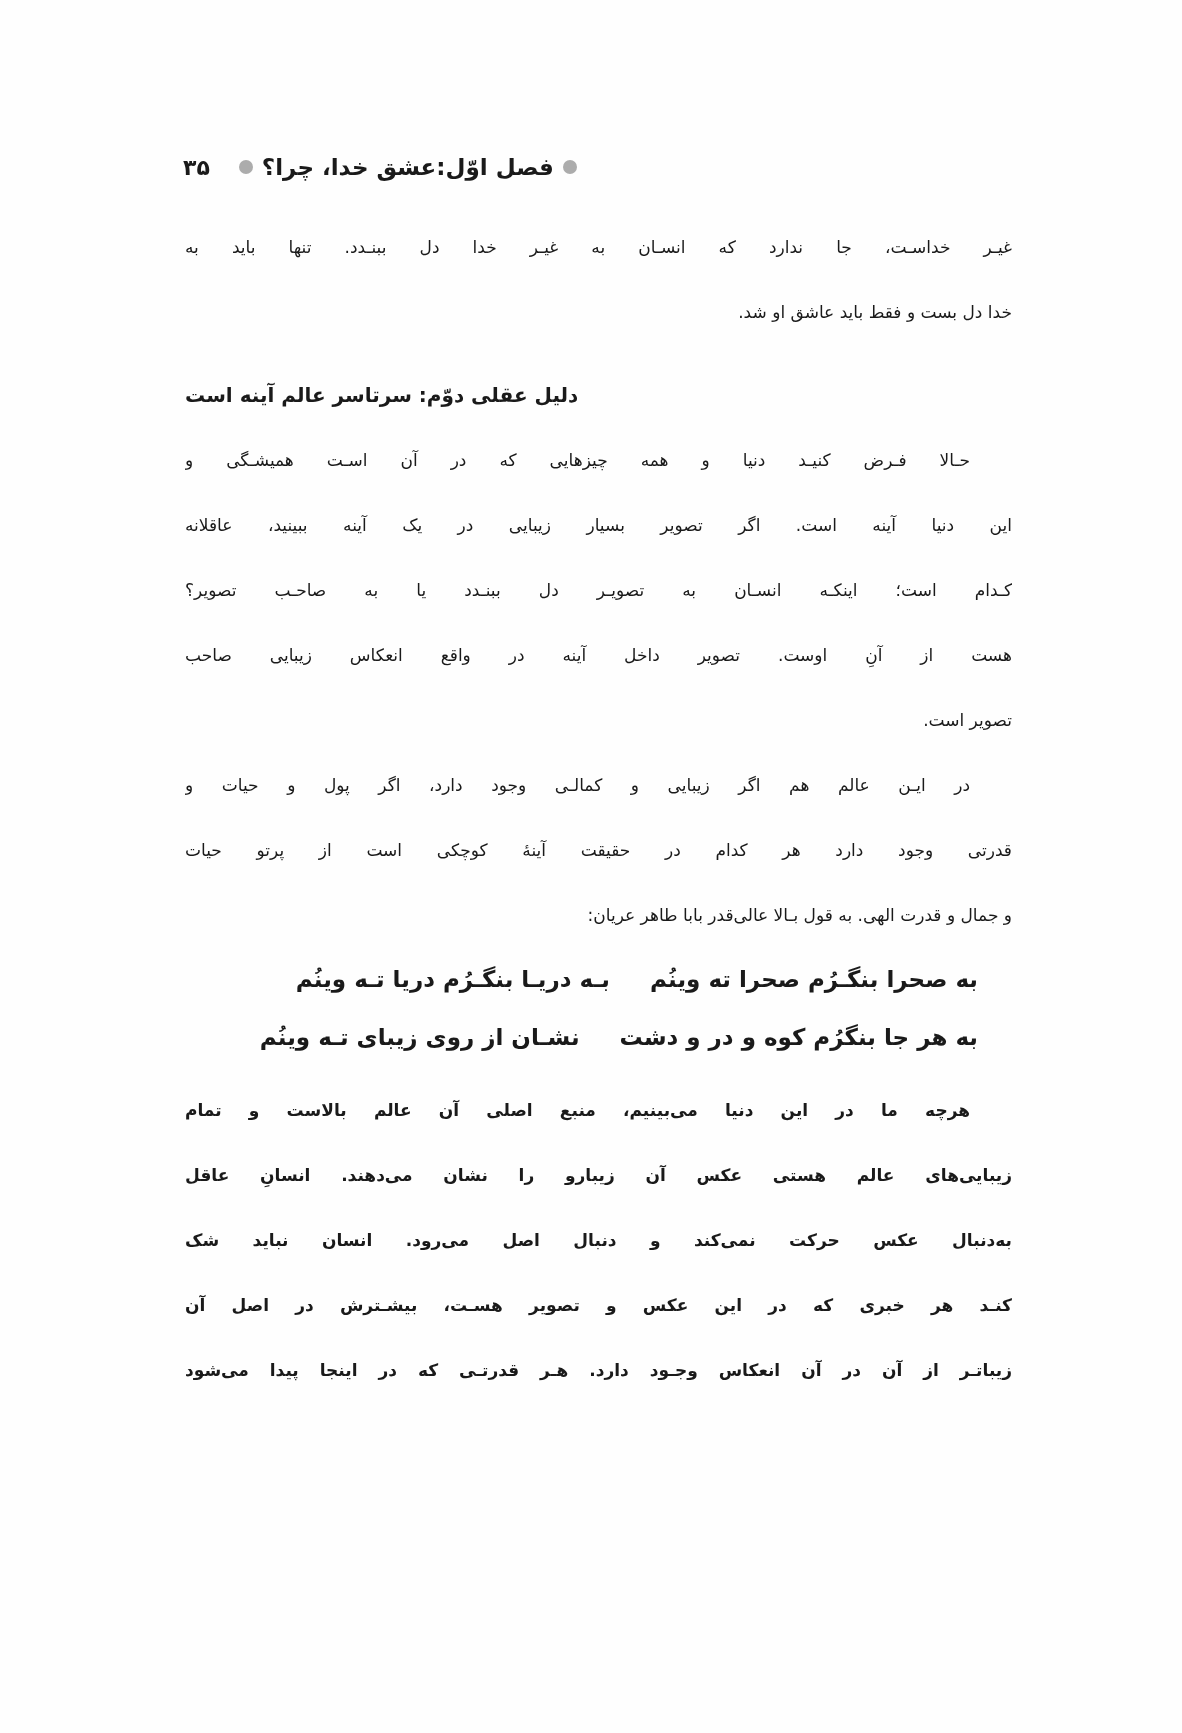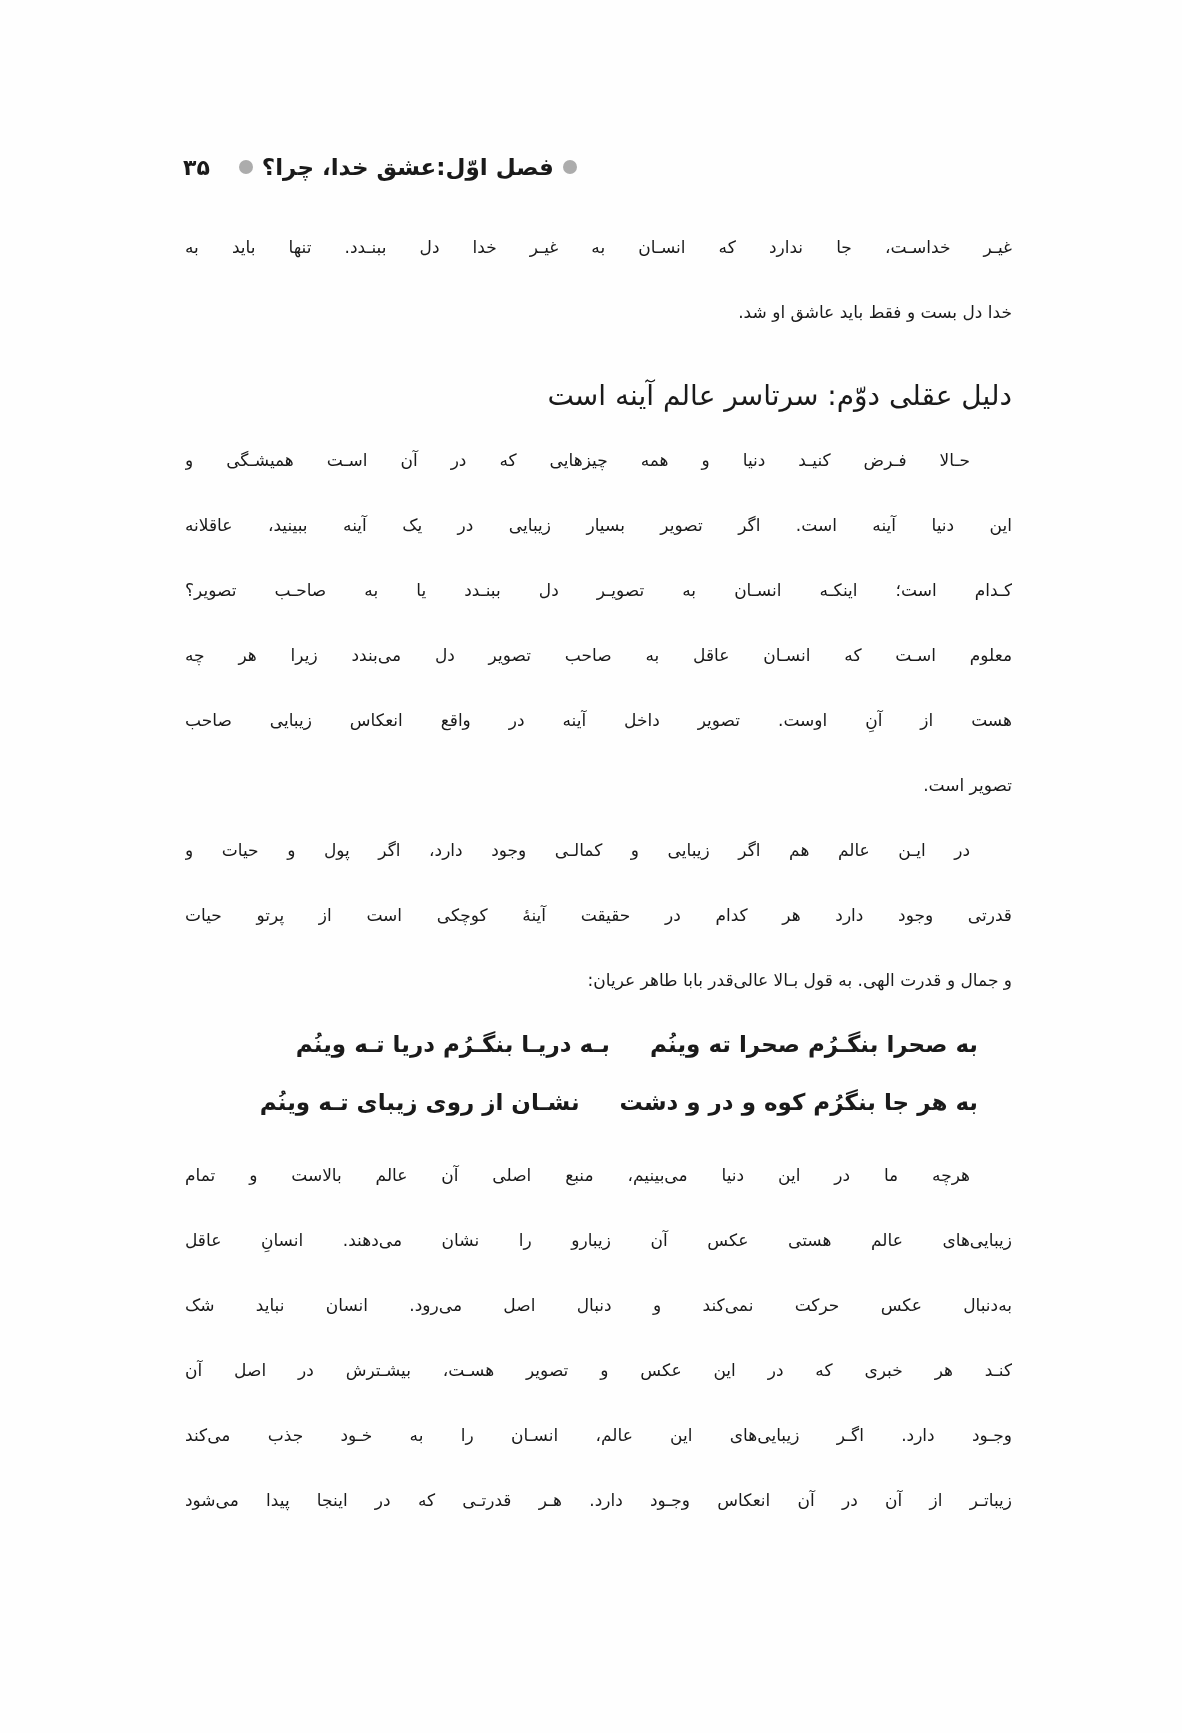--- a/index.html
+++ b/index.html
@@ -42,39 +42,39 @@
     font-size:17px;
     text-align:justify;
     text-align-last:justify;
     overflow:hidden;
   }
   .ln.end{text-align-last:right;}
   .ln.ind{text-indent:42px;}
   .heading{
     margin-top:18px;
     height:65px;line-height:65px;
-    font-size:28px;font-weight:normal;
-    text-align:right;
+    font-size:20px;font-weight:bold;
+    text-align:left;
     overflow:hidden;
   }
   .poem{
     width:640px;
     margin-right:34px;
     margin-top:2px;
   }
   .poem-line{
     display:flex;
     justify-content:space-between;
     gap:40px;
     height:58px;line-height:58px;
     font-size:23px;font-weight:bold;
     white-space:nowrap;
     overflow:visible;
   }
-  .para4{margin-top:12px;}
+  .para4{margin-top:12px;font-weight:bold;}
 </style>
 </head>
 <body>
 
 <div class="page">
 
   <div class="runhead">
     <span class="dot"></span>
     <span>فصل اوّل:عشق خدا، چرا؟</span>
     <span class="dot"></span>
@@ -87,21 +87,20 @@
       <div class="ln">غیـر خداسـت، جا ندارد که انسـان به غیـر خدا دل ببنـدد. تنها باید به</div>
       <div class="ln end">خدا دل بست و فقط باید عاشق او شد.</div>
     </div>
 
     <div class="heading">دلیل عقلی دوّم: سرتاسر عالم آینه است</div>
 
     <div>
       <div class="ln ind">حـالا فـرض کنیـد دنیا و همه چیزهایی که در آن اسـت همیشـگی و</div>
       <div class="ln">این دنیا آینه است. اگر تصویر بسیار زیبایی در یک آینه ببینید، عاقلانه</div>
       <div class="ln">کـدام است؛ اینکـه انسـان به تصویـر دل ببنـدد یا به صاحـب تصویر؟</div>
-      <div class="ln">معلوم اسـت که انسـان عاقل به صاحب تصویر دل می‌بندد زیرا هر چه</div>
       <div class="ln">هست از آنِ اوست. تصویر داخل آینه در واقع انعکاس زیبایی صاحب</div>
       <div class="ln end">تصویر است.</div>
     </div>
 
     <div>
       <div class="ln ind">در ایـن عالم هم اگر زیبایی و کمالـی وجود دارد، اگر پول و حیات و</div>
       <div class="ln">قدرتی وجود دارد هر کدام در حقیقت آینهٔ کوچکی است از پرتو حیات</div>
       <div class="ln end">و جمال و قدرت الهی. به قول بـالا عالی‌قدر بابا طاهر عریان:</div>
     </div>
 
@@ -114,18 +113,17 @@
         <span>به هر جا بنگرُم کوه و در و دشت</span>
         <span>نشـان از روی زیبای تـه وینُم</span>
       </div>
     </div>
 
     <div class="para4">
       <div class="ln ind">هرچه ما در این دنیا می‌بینیم، منبع اصلی آن عالم بالاست و تمام</div>
       <div class="ln">زیبایی‌های عالم هستی عکس آن زیبارو را نشان می‌دهند. انسانِ عاقل</div>
       <div class="ln">به‌دنبال عکس حرکت نمی‌کند و دنبال اصل می‌رود. انسان نباید شک</div>
       <div class="ln">کنـد هر خبری که در این عکس و تصویر هسـت، بیشـترش در اصل آن</div>
-      <div class="ln">وجـود دارد. اگـر زیبایی‌های این عالم، انسـان را به خـود جذب می‌کند</div>
       <div class="ln">زیباتـر از آن در آن انعکاس وجـود دارد. هـر قدرتـی که در اینجا پیدا می‌شود</div>
     </div>
 
   </div>
 </div>
 
 </body></html>

